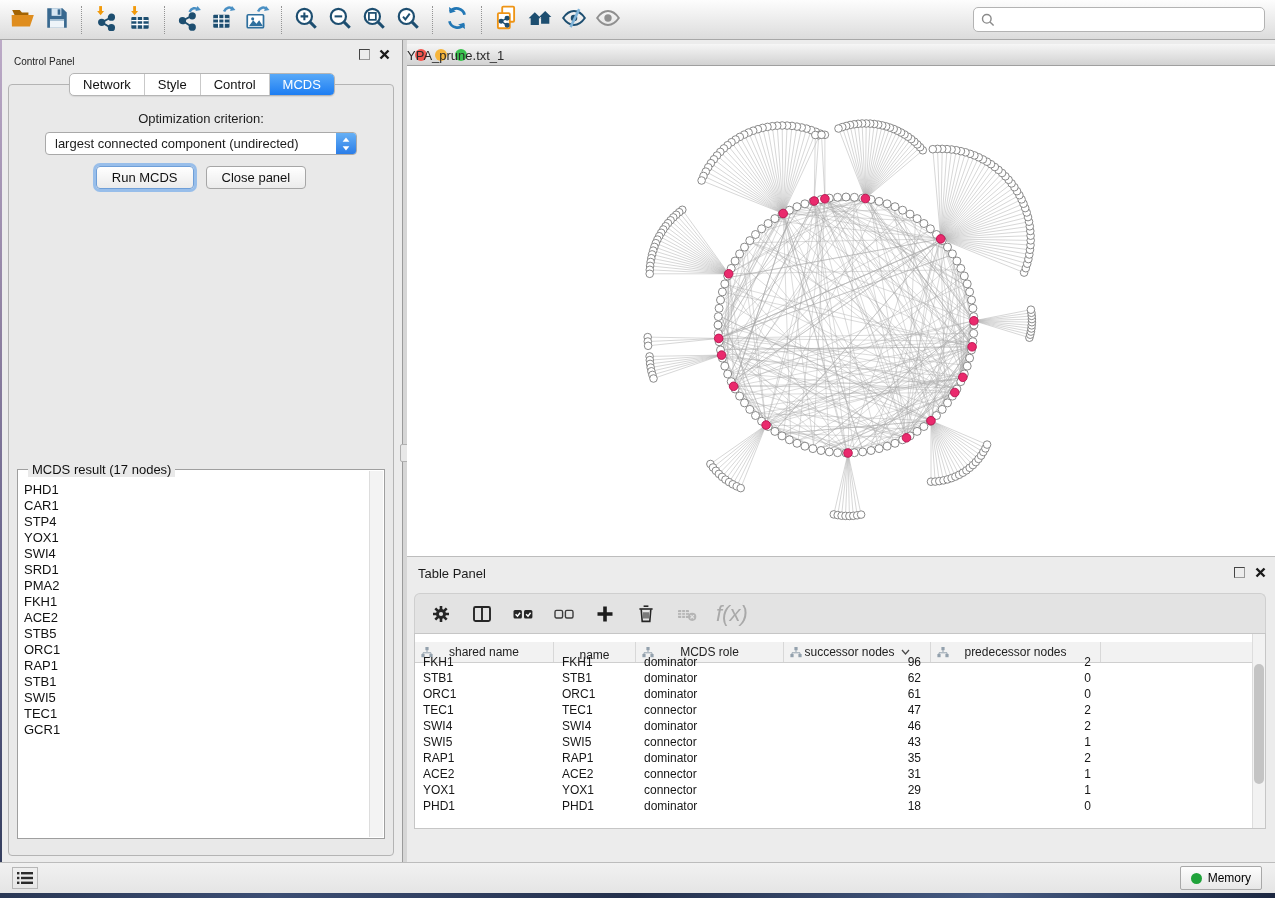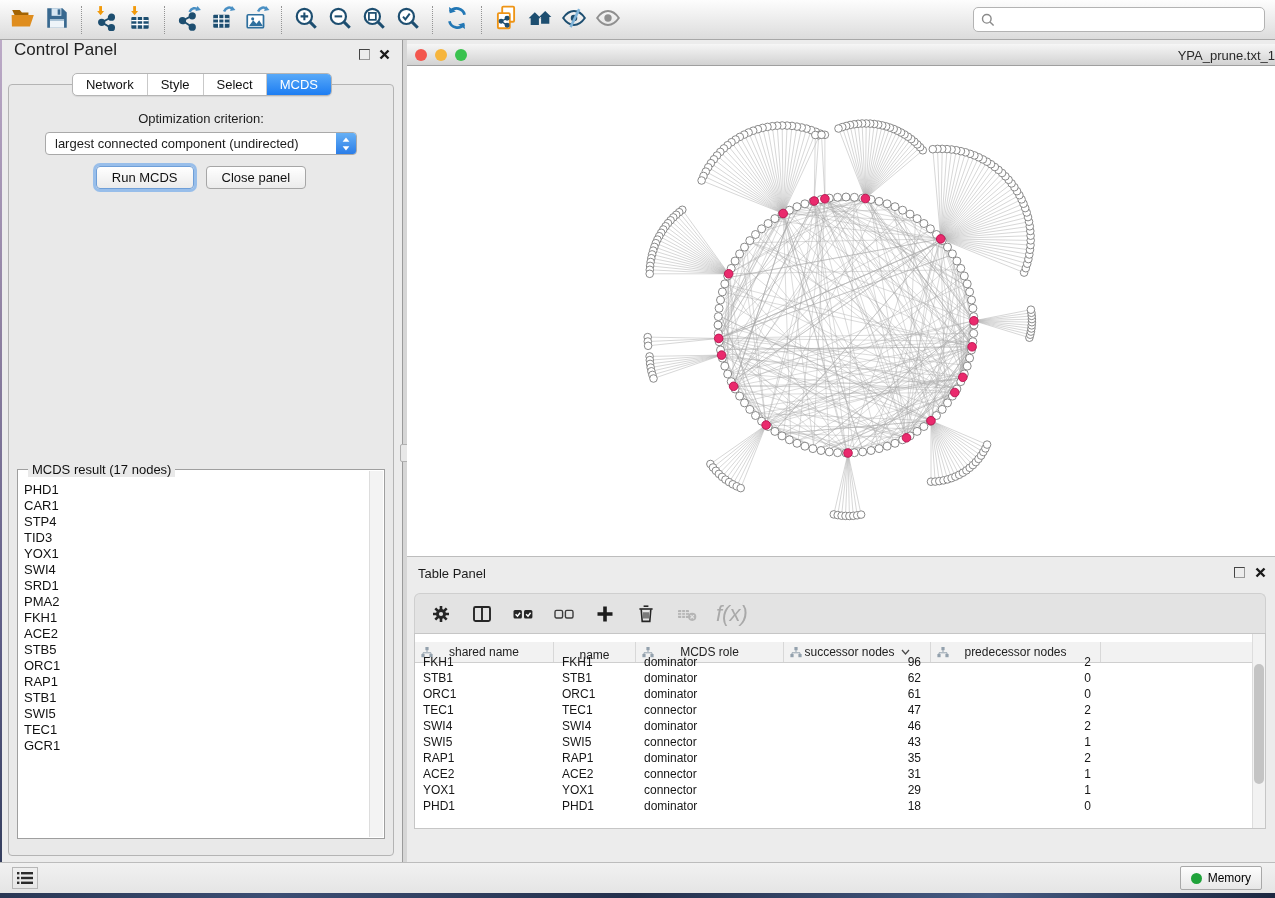--- a/index.html
+++ b/index.html
@@ -21,21 +21,21 @@
   .search-wrap svg{margin:0 4px 0 7px;flex:0 0 auto;}
   .search-wrap input{border:none;outline:none;flex:1;height:20px;font-size:13px;background:transparent;}
 
   
   .left-strip{position:absolute;left:0;top:40px;width:2px;height:853px;
               background:linear-gradient(#bcaac7,#8d7fa0 35%,#5e5d86 70%,#2f3a59);}
 
   
   .control-panel{position:absolute;left:2px;top:40px;width:401px;height:822px;background:#ececec;
                  border-right:1px solid #9b9b9b;box-sizing:border-box;}
-  .panel-header{position:absolute;top:0;left:12px;font-size:17px;color:#222;}
+  .panel-header{position:absolute;top:16px;left:12px;font-size:10px;color:#222;}
   .win-icons{position:absolute;top:9px;right:12px;display:flex;gap:9px;align-items:center;}
   .winbtn{width:11px;height:11px;display:inline-block;background:transparent;border:none;padding:0;}
   .winbtn.float{border:1.5px solid #444;border-right-color:#999;border-bottom-color:#999;box-sizing:border-box;}
   .winbtn.close svg{display:block;}
   .seg{display:inline-flex;background:#fff;border:1px solid #b5b5b5;border-radius:5px;overflow:hidden;
        box-shadow:0 1px 1px rgba(0,0,0,.08);}
   .seg .tab{padding:3px 13px;font-size:13px;color:#111;border-left:1px solid #c9c9c9;cursor:default;}
   .seg .tab:first-child{border-left:none;}
   .seg .tab.active{background:linear-gradient(#58a9f8,#1d7df2);color:#fff;}
   .cp-tabs{position:absolute;top:33px;left:0;right:0;display:flex;justify-content:center;z-index:3;}
@@ -62,21 +62,21 @@
   .vsplit{position:absolute;left:403px;top:40px;width:4px;height:822px;background:#d6d6d6;}
   .vsplit-handle{position:absolute;left:-3px;top:404px;width:9px;height:16px;background:#e8e8e8;
                  border:1px solid #b0b0b0;border-radius:2px;}
 
   
   .right-col{position:absolute;left:407px;top:40px;width:868px;height:822px;}
   .net-titlebar{position:absolute;left:0;top:4px;width:100%;height:22px;
                 background:linear-gradient(#f6f6f6,#d2d2d2);border-bottom:1px solid #9f9f9f;box-sizing:border-box;}
   .lights{position:absolute;left:8px;top:5px;display:flex;gap:8px;}
   .light{width:12px;height:12px;border-radius:50%;}
-  .net-title{position:absolute;left:0;right:0;top:4px;text-align:right;font-size:13px;color:#2a2a2a;}
+  .net-title{position:absolute;left:0;right:0;top:4px;text-align:left;font-size:13px;color:#2a2a2a;}
   .net-canvas{position:absolute;left:0;top:26px;width:868px;height:492px;background:#fff;}
 
   
   .table-panel{position:absolute;left:0;top:516px;width:868px;height:302px;background:#ececec;
                border-top:1px solid #bdbdbd;box-sizing:border-box;}
   .tp-title{position:absolute;left:11px;top:9px;font-size:13px;}
   .tp-winicons{position:absolute;right:9px;top:10px;display:flex;gap:10px;align-items:center;}
   .tp-toolbar{position:absolute;left:7px;top:36px;width:852px;height:40px;background:#e3e3e3;
               border:1px solid #cfcfcf;border-bottom:none;border-radius:6px 6px 0 0;
               display:flex;align-items:center;gap:17px;padding-left:14px;box-sizing:border-box;}
@@ -273,21 +273,21 @@
       <button class="winbtn close">
         <svg width="11" height="11" viewBox="0 0 11 11">
             <path d="M1.5 1.5l8 8M9.5 1.5l-8 8" stroke="#1a1a1a" stroke-width="2.4"></path>
           </svg>
       </button>
     </div>
     <div class="cp-tabs">
         <span class="seg" id="cp-tabs">
           <span class="tab">Network</span>
           <span class="tab">Style</span>
-          <span class="tab">Select</span>
+          <span class="tab">Control</span>
           <span class="tab active">MCDS</span>
         </span>
       </div>
     <div class="cp-content">
       <div class="opt-label">Optimization criterion:</div>
       <div class="cselect">
         <span>largest connected component (undirected)</span>
         <span class="stepper">
           <svg width="10" height="16" viewBox="0 0 10 16">
               <path d="M5 1.5l3.4 4.2H1.6z" fill="#fff"></path>
@@ -298,21 +298,20 @@
       <div class="btn-row">
         <button class="btn focused">Run MCDS</button>
         <button class="btn">Close panel</button>
       </div>
       <div class="result-box">
         <span class="result-legend">MCDS result (17 nodes)</span>
         <div class="result-list" id="mcds-list">
             <div>PHD1</div>
             <div>CAR1</div>
             <div>STP4</div>
-            <div>TID3</div>
             <div>YOX1</div>
             <div>SWI4</div>
             <div>SRD1</div>
             <div>PMA2</div>
             <div>FKH1</div>
             <div>ACE2</div>
             <div>STB5</div>
             <div>ORC1</div>
             <div>RAP1</div>
             <div>STB1</div>

